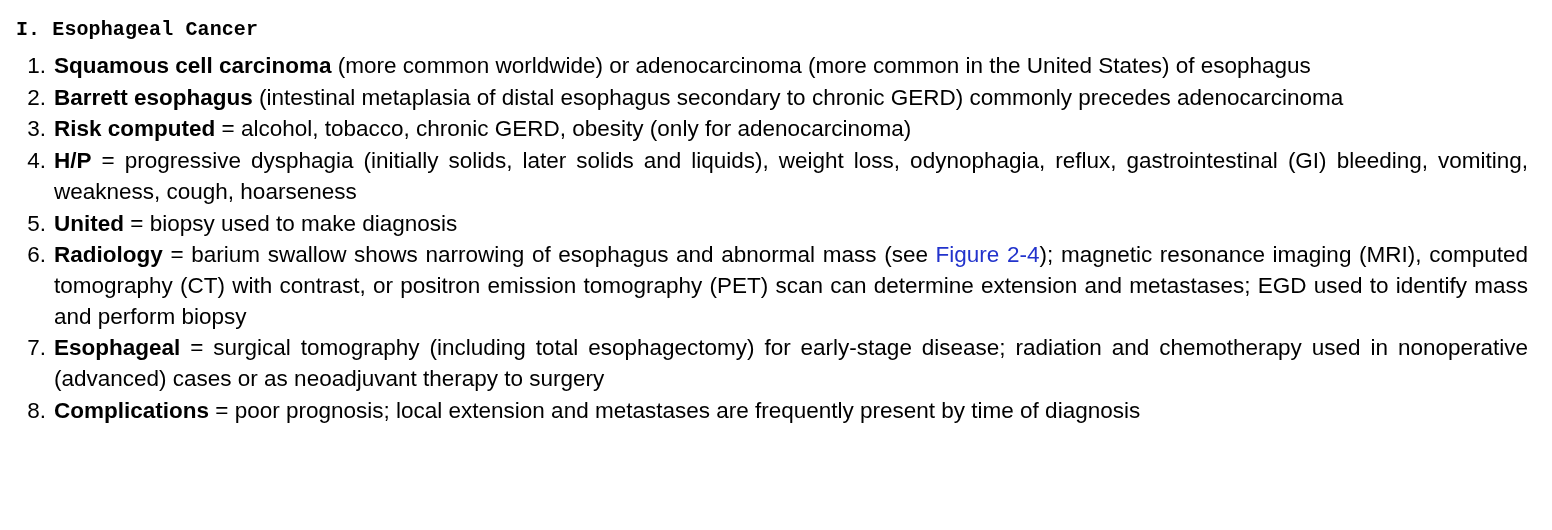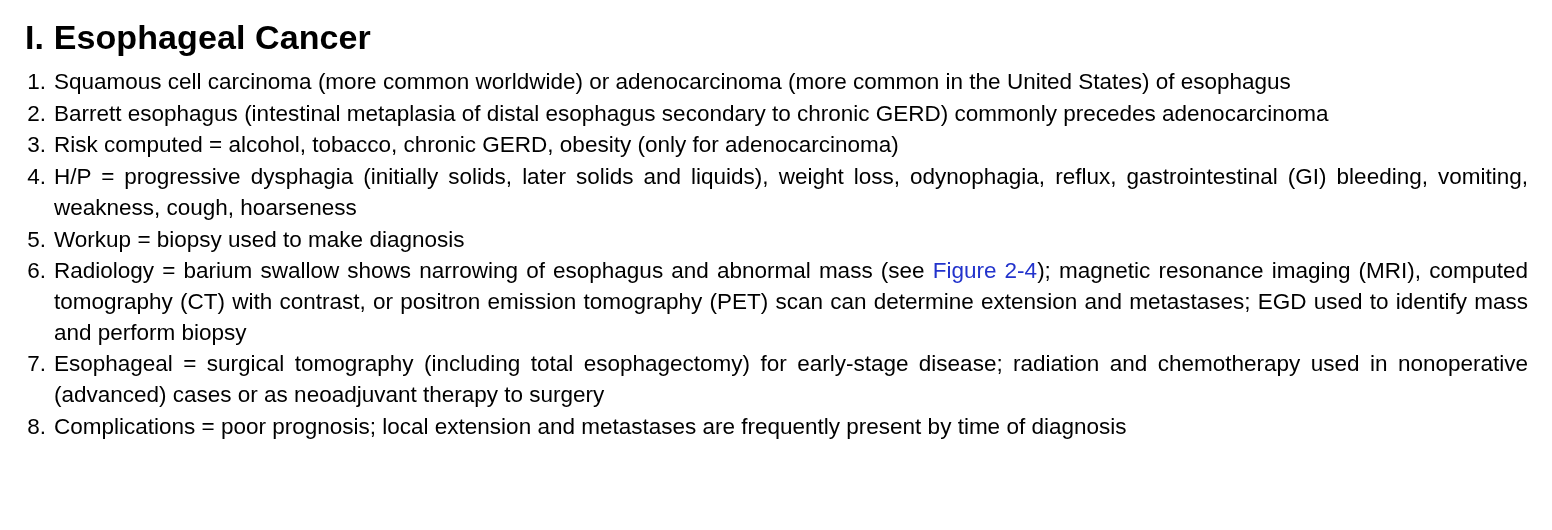--- a/index.html
+++ b/index.html
@@ -12,24 +12,25 @@
     height: 530px;
     font-family: "Liberation Sans", sans-serif;
     color: #000000;
     overflow: hidden;
   }
   .page {
     padding: 18px 24px 0 14px;
     box-sizing: border-box;
   }
   .section-title {
-    font-size: 34px;
+    font-size: 20px;
     font-weight: bold;
-    margin: 0 0 10px 11px;
+    margin: 0 0 10px 2px;
     letter-spacing: 0.1px;
+    font-family: Liberation Mono, monospace;
   }
   ol.items {
     list-style: none;
     margin: 0;
     padding: 0;
   }
   ol.items > li {
     position: relative;
     padding-left: 40px;
     margin-bottom: 1px;
@@ -40,21 +41,21 @@
   }
   ol.items > li .num {
     position: absolute;
     left: 0;
     top: 0;
     width: 32px;
     text-align: right;
     font-size: 22.5px;
   }
   .lead {
-    font-weight: normal;
+    font-weight: bold;
   }
   .link {
     color: #2233cc;
   }
   .nojust {
     text-align: left;
   }
 </style>
 </head>
 <body>
@@ -80,21 +81,21 @@
       <span class="lead">Risk computed</span><span> = alcohol, tobacco, chronic GERD, obesity (only for adenocarcinoma)</span>
     </li>
 
     <li class="nojust">
       <span class="num">4.</span>
       <span class="lead">H/P</span><span> = progressive dysphagia (initially solids, later solids and liquids), weight loss, odynophagia, reflux, gastrointestinal (GI) bleeding, vomiting, weakness, cough, hoarseness</span>
     </li>
 
     <li class="nojust">
       <span class="num">5.</span>
-      <span class="lead">Workup</span><span> = biopsy used to make diagnosis</span>
+      <span class="lead">United</span><span> = biopsy used to make diagnosis</span>
     </li>
 
     <li>
       <span class="num">6.</span>
       <span class="lead">Radiology</span><span> = barium swallow shows narrowing of esophagus and abnormal mass (see </span><a class="link" href="#" style="color: rgb(34, 51, 204); text-decoration: none;">Figure 2-4</a><span>); magnetic resonance imaging (MRI), computed tomography (CT) with contrast, or positron emission tomography (PET) scan can determine extension and metastases; EGD used to identify mass and perform biopsy</span>
     </li>
 
     <li>
       <span class="num">7.</span>
       <span class="lead">Esophageal</span><span> = surgical tomography (including total esophagectomy) for early-stage disease; radiation and chemotherapy used in nonoperative (advanced) cases or as neoadjuvant therapy to surgery</span>

